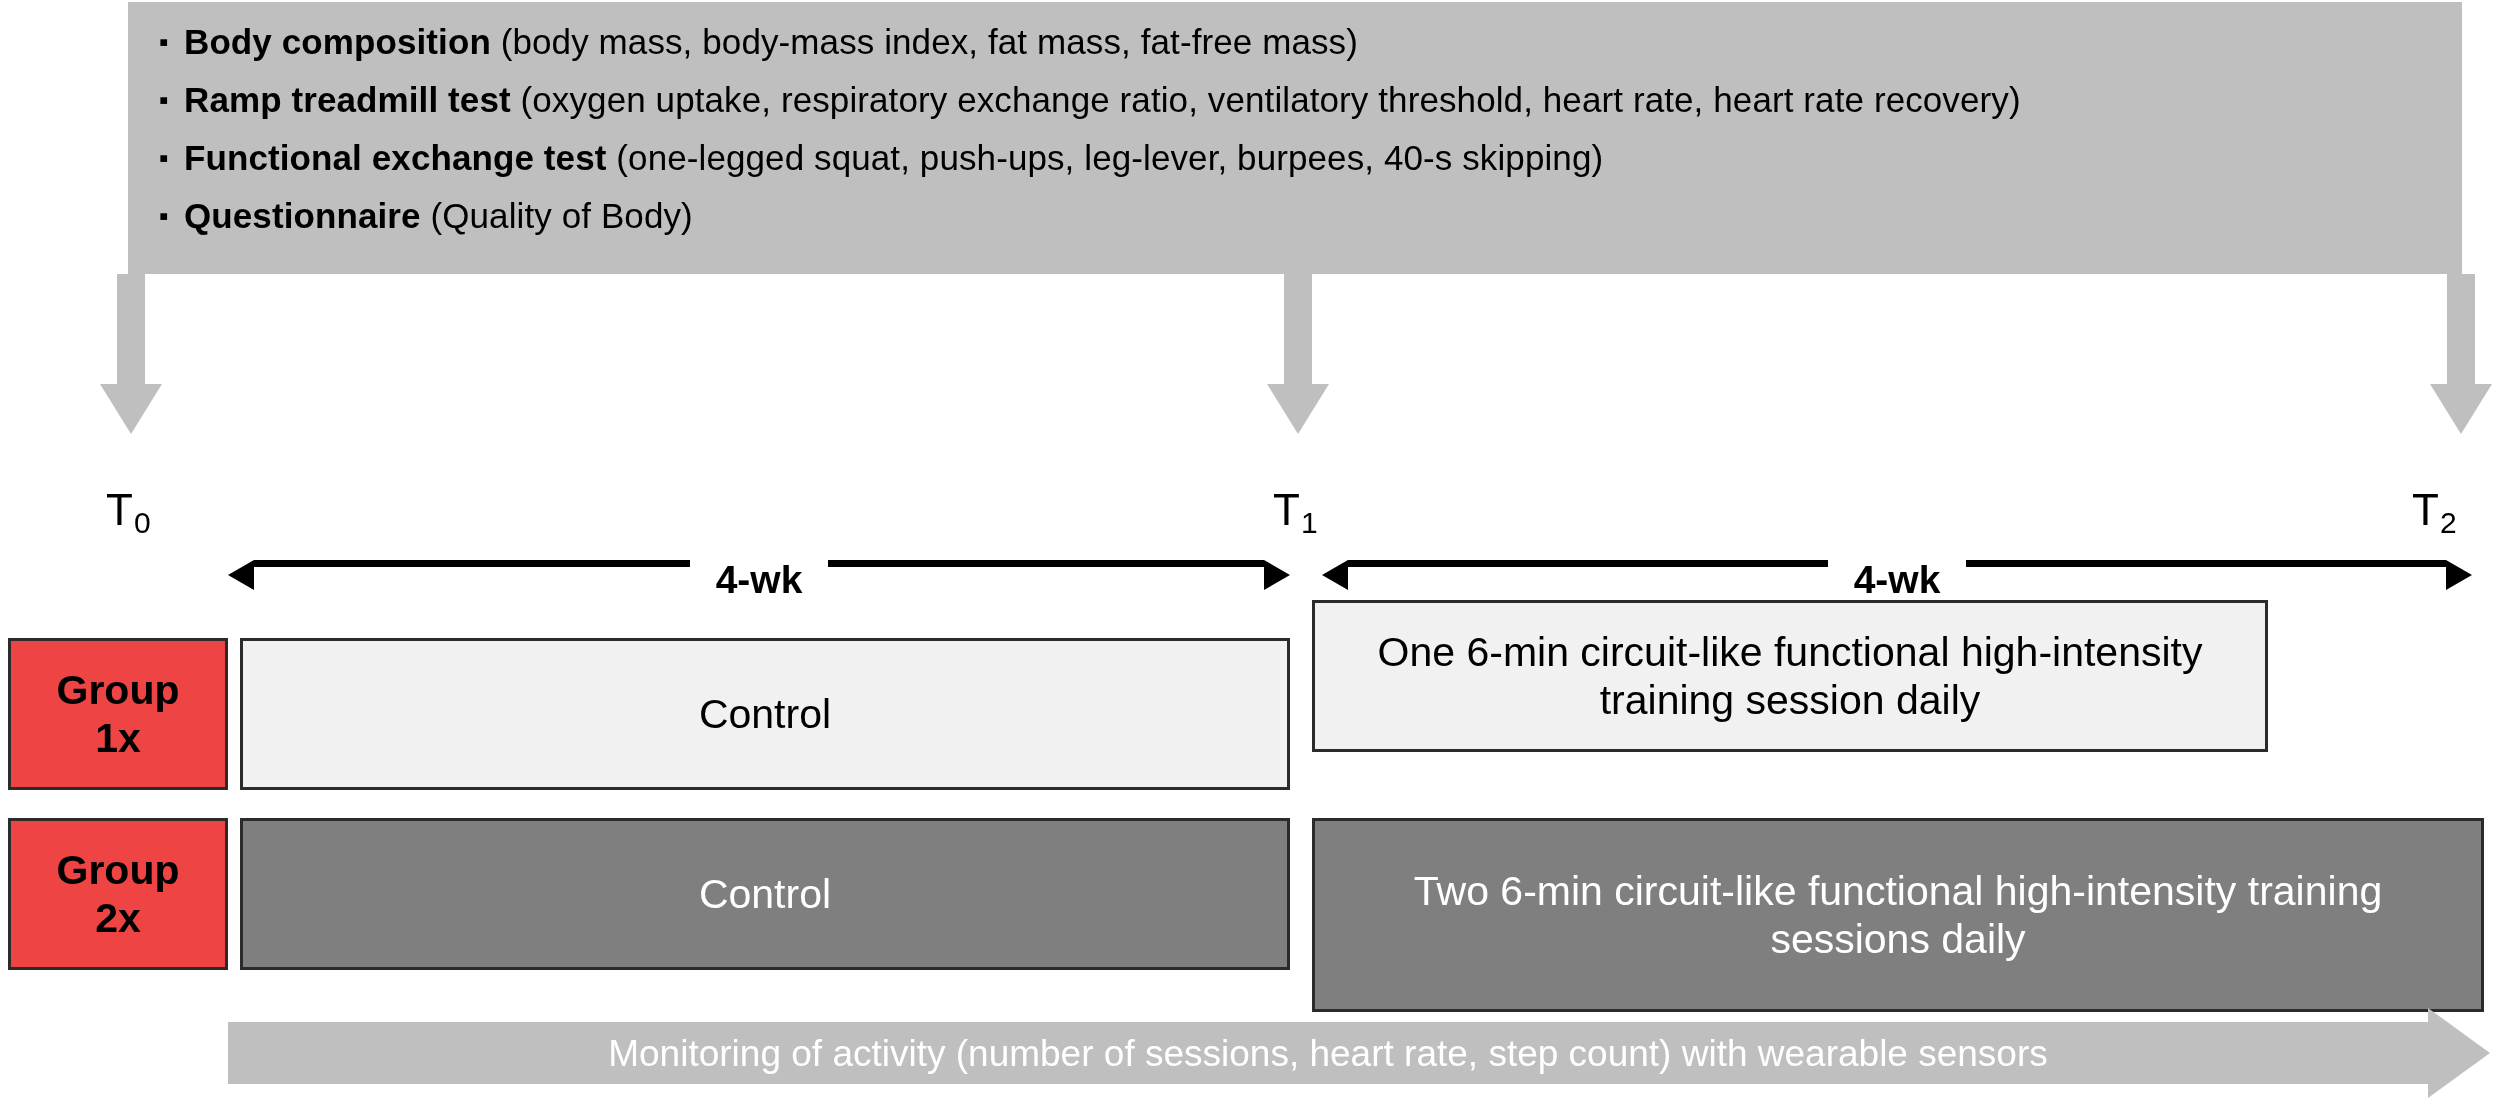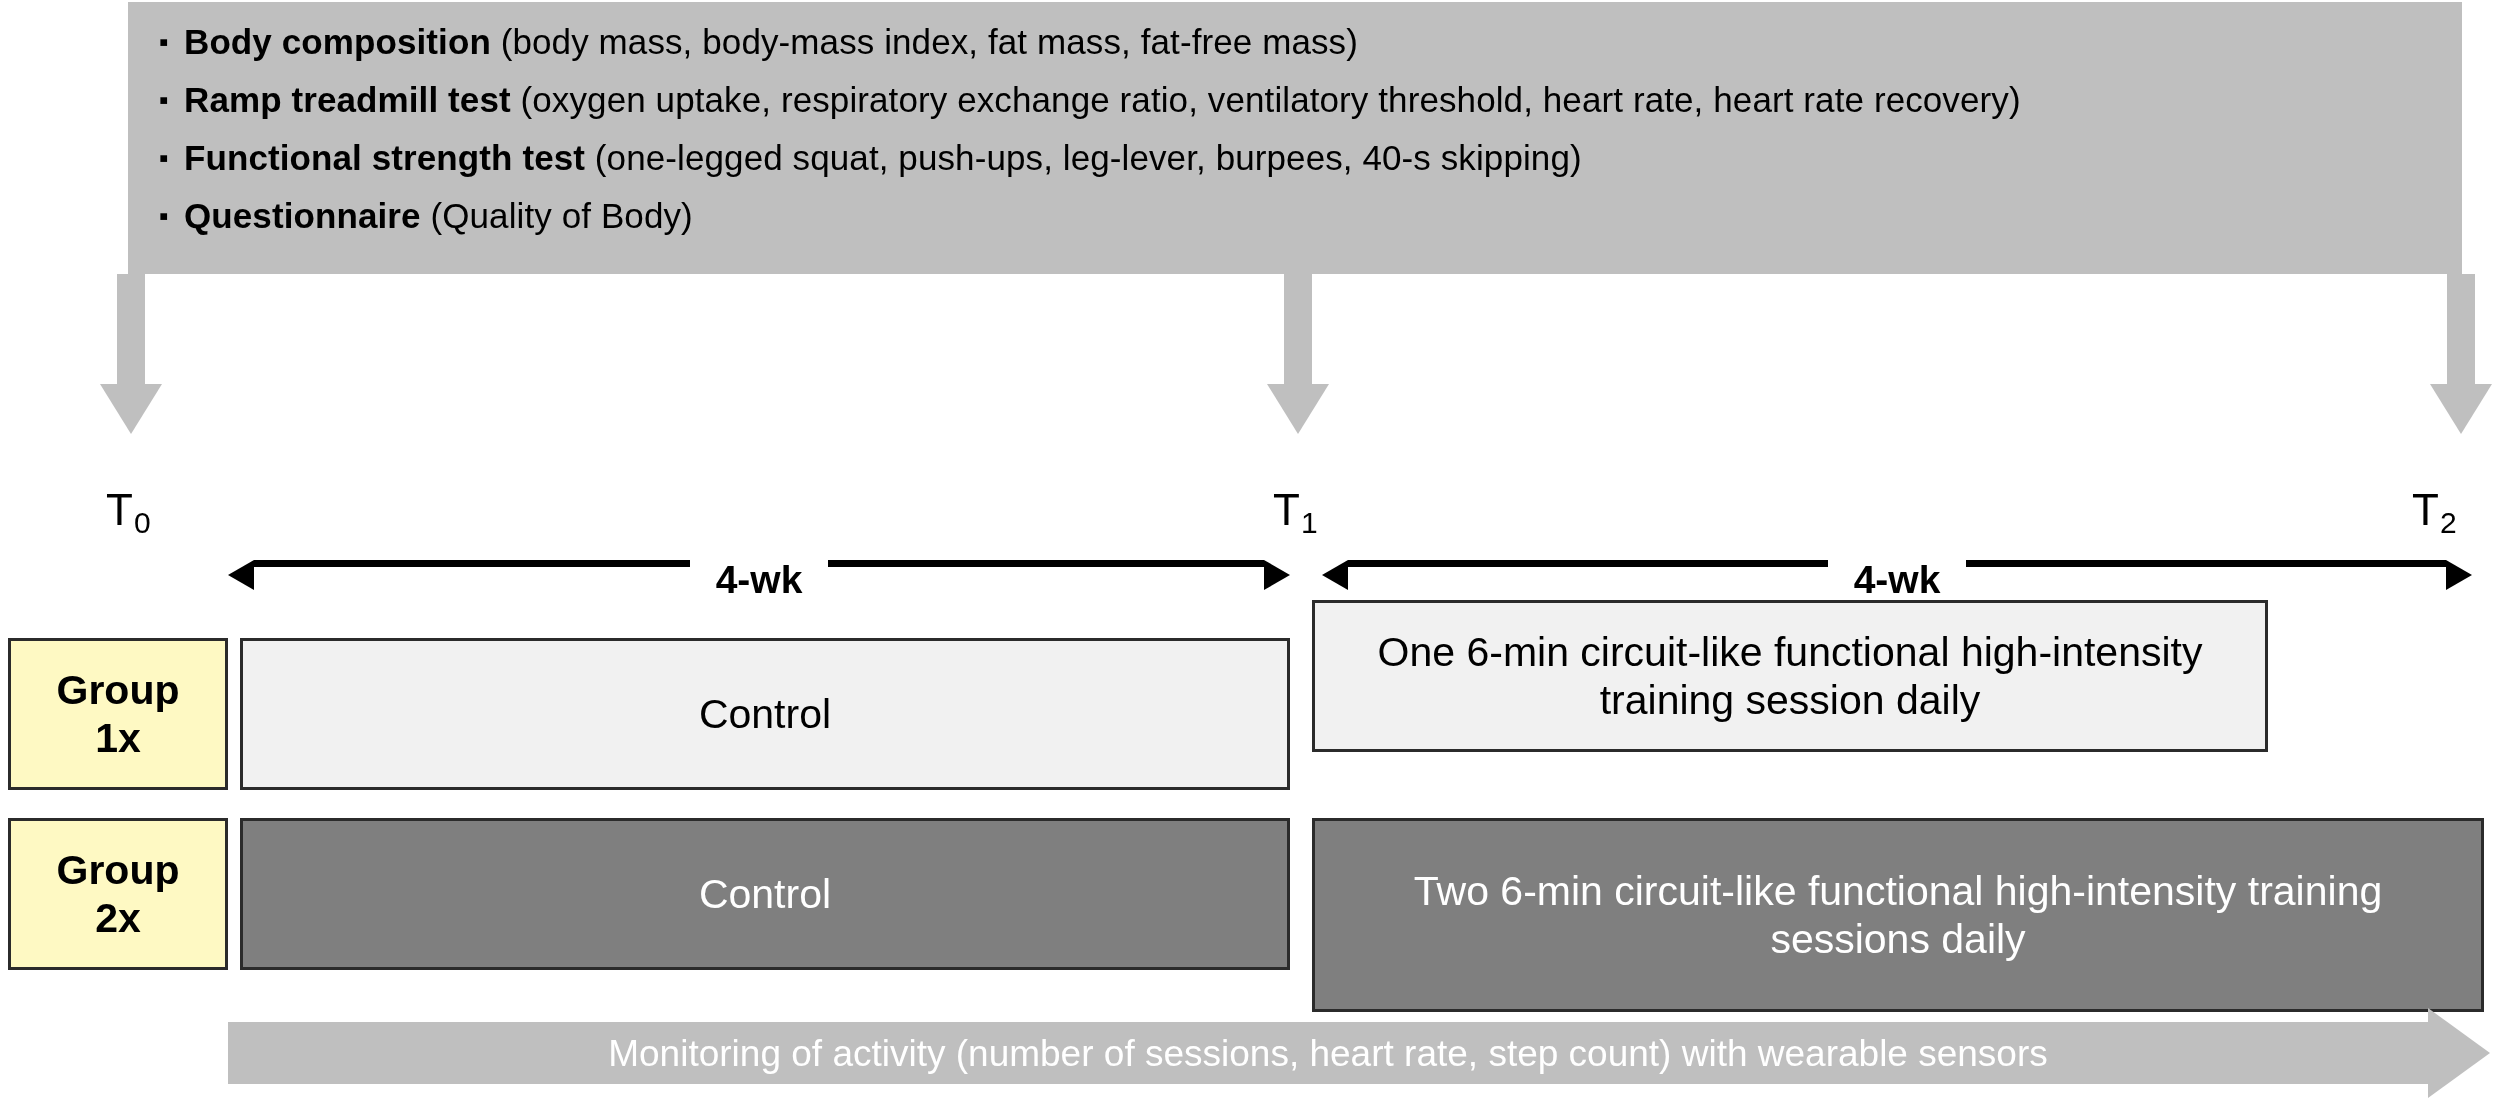--- a/index.html
+++ b/index.html
@@ -129,21 +129,21 @@
   .box {
     position: absolute;
     box-sizing: border-box;
     border: 3px solid #2b2b2b;
     display: flex;
     align-items: center;
     justify-content: center;
     text-align: center;
   }
   .group-tag {
-    background: #fef9c3;
+    background: #ef4444;
     font-size: 41px;
     font-weight: bold;
     line-height: 1.18;
   }
   .phase-box {
     font-size: 41px;
     line-height: 1.18;
     padding: 0 14px;
   }
   .light { background: #f1f1f1; color: #000000; }
@@ -196,21 +196,21 @@
     <span class="bullet-text"><b>Body composition</b> <span>(body mass, body-mass index, fat mass, fat-free mass)</span></span>
   </div>
 
   <div class="bullet-row">
     <span class="bullet-mark">▪</span>
     <span class="bullet-text"><b>Ramp treadmill test</b> <span>(oxygen uptake, respiratory exchange ratio, ventilatory threshold, heart rate, heart rate recovery)</span></span>
   </div>
 
   <div class="bullet-row">
     <span class="bullet-mark">▪</span>
-    <span class="bullet-text"><b>Functional strength test</b> <span>(one-legged squat, push-ups, leg-lever, burpees, 40-s skipping)</span></span>
+    <span class="bullet-text"><b>Functional exchange test</b> <span>(one-legged squat, push-ups, leg-lever, burpees, 40-s skipping)</span></span>
   </div>
 
   <div class="bullet-row">
     <span class="bullet-mark">▪</span>
     <span class="bullet-text"><b>Questionnaire</b> <span>(Quality of Body)</span></span>
   </div>
 
 </div>
 
 <div class="vt-arrow" style="left:100px; top:274px; height:160px;">

